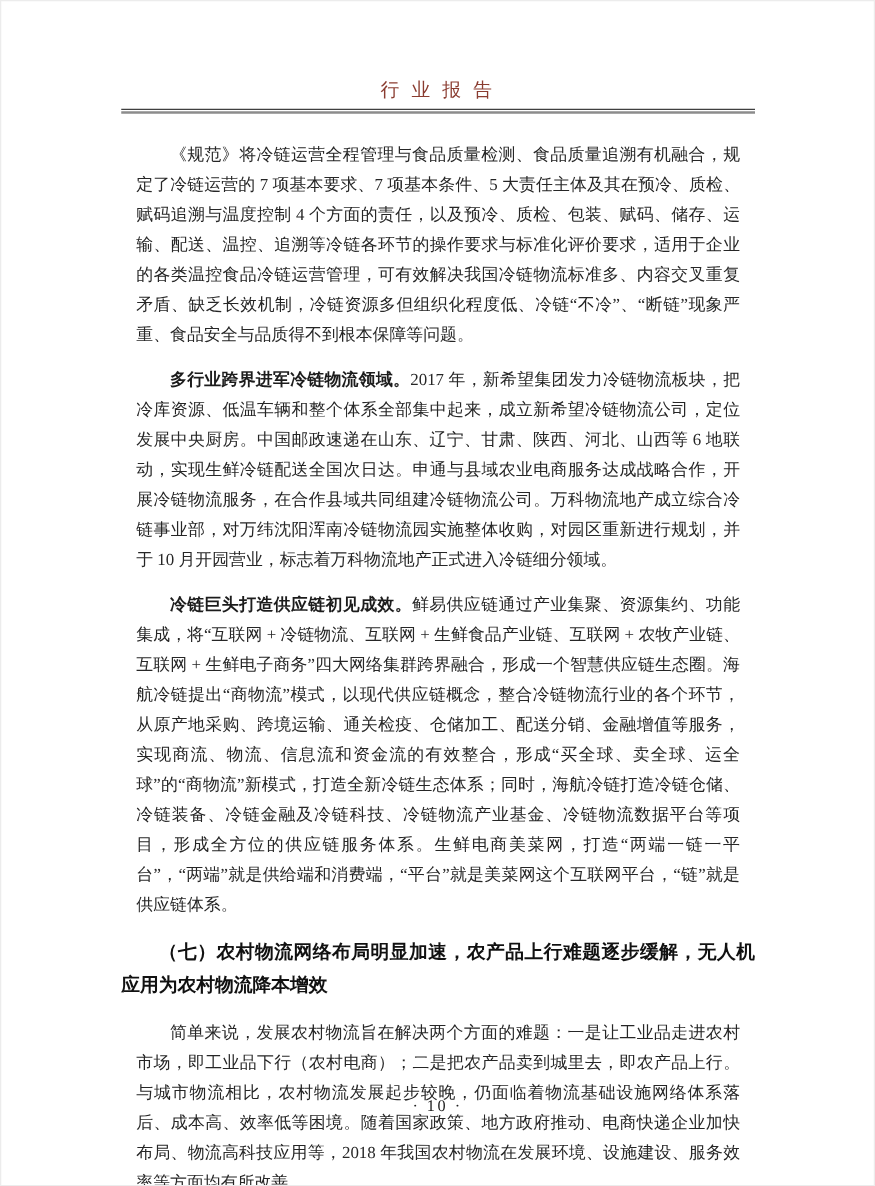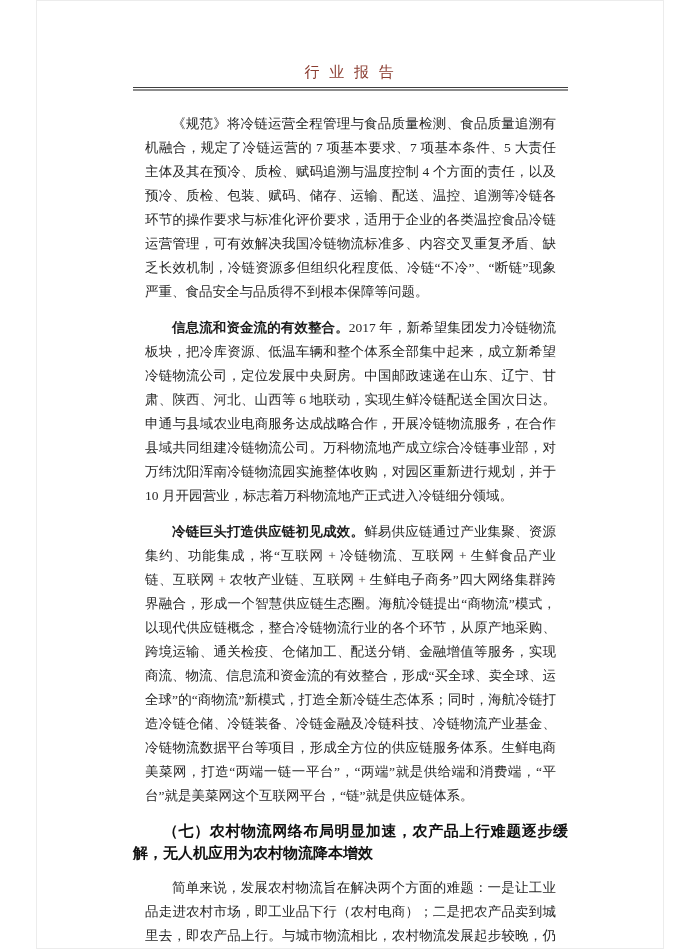--- a/index.html
+++ b/index.html
@@ -5,21 +5,21 @@
   :root {
     --header-accent: #8a3c30;
     --body-text: #262626;
     --rule-dark: #3f3f3f;
     --rule-light: #8c8c8c;
   }
   * { box-sizing: border-box; }
   html, body { margin: 0; padding: 0; background: #ffffff; }
   .page {
     position: relative;
-    width: 628px;
+    width: 700px;
     height: 949px;
     margin: 0 auto;
     background: #ffffff;
     border: 1px solid #ececec;
     padding: 62px 95px 0 96px;
     font-family: "Liberation Serif", "DejaVu Serif", serif;
     color: var(--body-text);
     overflow: hidden;
   }
   .page-header { margin-bottom: 0; }
@@ -47,21 +47,21 @@
   }
   .para-lead {
     font-weight: bold;
     color: #1c1c1c;
   }
   .section-heading {
     margin: 6px 0 3px 0;
     font-family: Liberation Sans, sans-serif;
     font-weight: bold;
     font-size: 15px;
-    line-height: 22px;
+    line-height: 27px;
     color: #111111;
     text-indent: 2em;
     text-align: justify;
   }
   .page-footer {
     position: absolute;
     left: 0;
     right: 0;
     bottom: 54px;
     text-align: center;
@@ -82,24 +82,27 @@
     <div class="header-rule">
       <div class="rule-dark"></div>
       <div class="rule-light"></div>
     </div>
   </header>
 
   <main class="page-body">
 
     <p class="para"><span class="para-text">《规范》将冷链运营全程管理与食品质量检测、食品质量追溯有机融合，规定了冷链运营的 7 项基本要求、7 项基本条件、5 大责任主体及其在预冷、质检、赋码追溯与温度控制 4 个方面的责任，以及预冷、质检、包装、赋码、储存、运输、配送、温控、追溯等冷链各环节的操作要求与标准化评价要求，适用于企业的各类温控食品冷链运营管理，可有效解决我国冷链物流标准多、内容交叉重复矛盾、缺乏长效机制，冷链资源多但组织化程度低、冷链“不冷”、“断链”现象严重、食品安全与品质得不到根本保障等问题。</span></p>
 
-    <p class="para"><span class="para-lead">信息流和资金流的有效整合。</span><span class="para-text">2017 年，新希望集团发力冷链物流板块，把冷库资源、低温车辆和整个体系全部集中起来，成立新希望冷链物流公司，定位发展中央厨房。中国邮政速递在山东、辽宁、甘肃、陕西、河北、山西等 6 地联动，实现生鲜冷链配送全国次日达。申通与县域农业电商服务达成战略合作，开展冷链物流服务，在合作县域共同组建冷链物流公司。万科物流地产成立综合冷链事业部，对万纬沈阳浑南冷链物流园实施整体收购，对园区重新进行规划，并于 10 月开园营业，标志着万科物流地产正式进入冷链细分领域。</span></p>
+    <p class="para"><span class="para-lead">多行业跨界进军冷链物流领域。</span><span class="para-text">2017 年，新希望集团发力冷链物流板块，把冷库资源、低温车辆和整个体系全部集中起来，成立新希望冷链物流公司，定位发展中央厨房。中国邮政速递在山东、辽宁、甘肃、陕西、河北、山西等 6 地联动，实现生鲜冷链配送全国次日达。申通与县域农业电商服务达成战略合作，开展冷链物流服务，在合作县域共同组建冷链物流公司。万科物流地产成立综合冷链事业部，对万纬沈阳浑南冷链物流园实施整体收购，对园区重新进行规划，并于 10 月开园营业，标志着万科物流地产正式进入冷链细分领域。</span></p>
 
     <p class="para"><span class="para-lead">冷链巨头打造供应链初见成效。</span><span class="para-text">鲜易供应链通过产业集聚、资源集约、功能集成，将“互联网 + 冷链物流、互联网 + 生鲜食品产业链、互联网 + 农牧产业链、互联网 + 生鲜电子商务”四大网络集群跨界融合，形成一个智慧供应链生态圈。海航冷链提出“商物流”模式，以现代供应链概念，整合冷链物流行业的各个环节，从原产地采购、跨境运输、通关检疫、仓储加工、配送分销、金融增值等服务，实现商流、物流、信息流和资金流的有效整合，形成“买全球、卖全球、运全球”的“商物流”新模式，打造全新冷链生态体系；同时，海航冷链打造冷链仓储、冷链装备、冷链金融及冷链科技、冷链物流产业基金、冷链物流数据平台等项目，形成全方位的供应链服务体系。生鲜电商美菜网，打造“两端一链一平台”，“两端”就是供给端和消费端，“平台”就是美菜网这个互联网平台，“链”就是供应链体系。</span></p>
 
     <h2 class="section-heading">（七）农村物流网络布局明显加速，农产品上行难题逐步缓解，无人机应用为农村物流降本增效</h2>
 
     <p class="para"><span class="para-text">简单来说，发展农村物流旨在解决两个方面的难题：一是让工业品走进农村市场，即工业品下行（农村电商）；二是把农产品卖到城里去，即农产品上行。与城市物流相比，农村物流发展起步较晚，仍面临着物流基础设施网络体系落后、成本高、效率低等困境。随着国家政策、地方政府推动、电商快递企业加快布局、物流高科技应用等，2018 年我国农村物流在发展环境、设施建设、服务效率等方面均有所改善。</span></p>
 
   </main>
 
+  <footer class="page-footer">
+    <span class="page-number">· 10 ·</span>
+  </footer>
 
 </div>
 
 </body></html>

